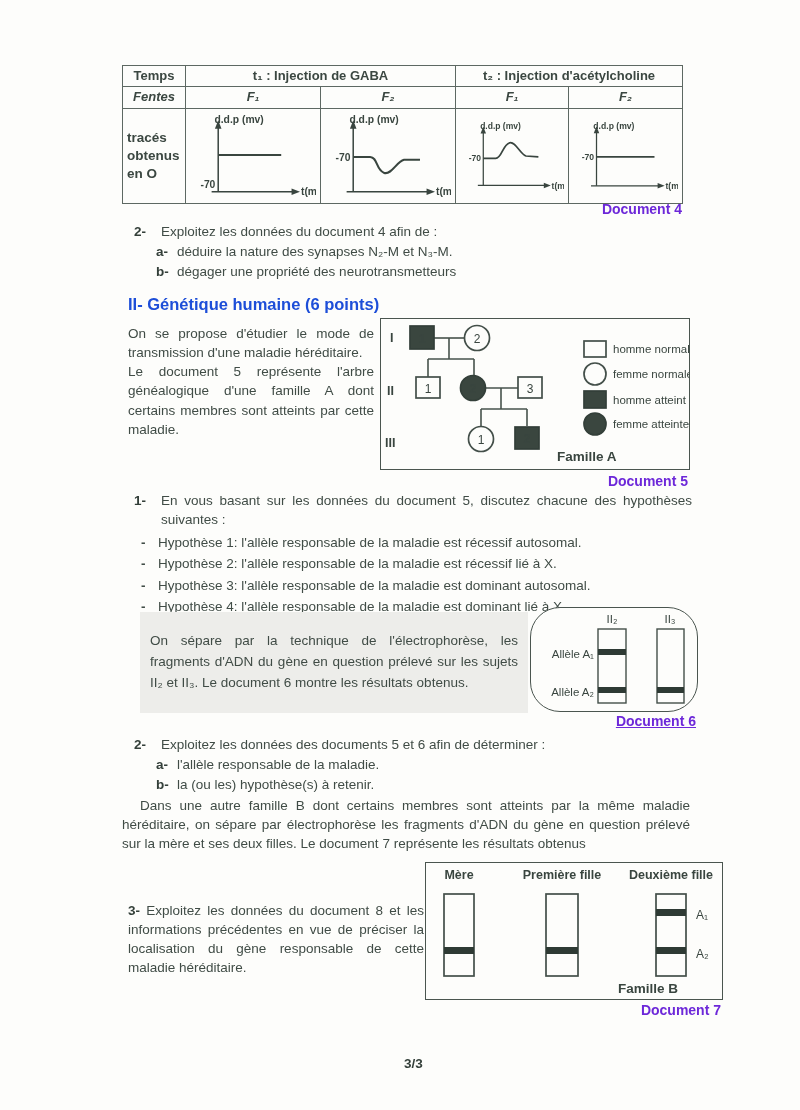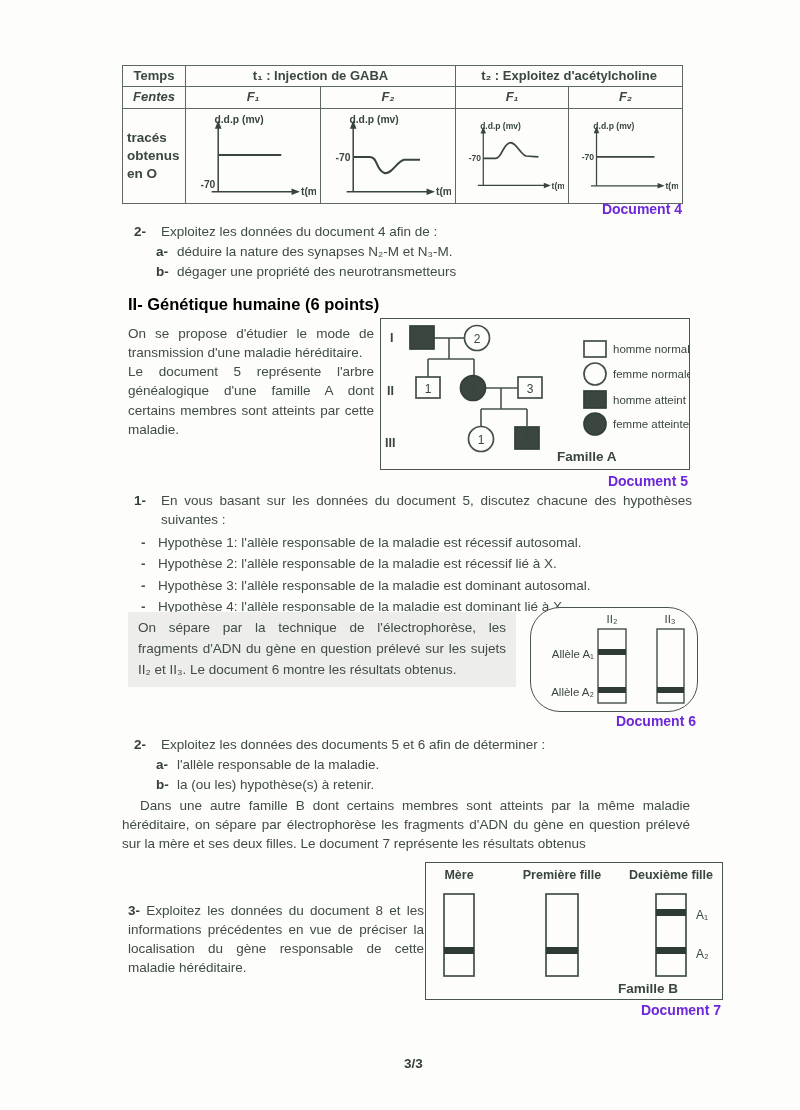--- a/index.html
+++ b/index.html
@@ -27,21 +27,21 @@
   .caption{font-weight:bold; color:#6d28d9; font-size:14px; text-align:right;}
 
   
   .qline{position:relative; padding-left:27px;}
   .qline .qnum{position:absolute; left:0; top:0; font-weight:bold; color:#333f39;}
   .subline{position:relative; padding-left:21px; margin-left:22px; margin-top:1px;}
   .subline .qnum{position:absolute; left:0; top:0; font-weight:bold; color:#333f39;}
   .hypline{position:relative; padding-left:24px; margin-top:2px;}
   .hypline .dash{position:absolute; left:7px; top:0; font-weight:bold;}
 
-  .heading{font-weight:bold; color:#000000; font-size:16.5px;}
+  .heading{font-weight:bold; color:#1d4ed8; font-size:16.5px;}
   .just{text-align:justify;}
 
   .docbox{border:1.6px solid #4a554f; background:#fdfdfb;}
   .dsvg text{font-family:"Liberation Sans","DejaVu Sans",sans-serif; fill:#39453f;}
   .shape{stroke:#434f49; stroke-width:1.7; fill:#fdfdfb;}
   .shape.filled{fill:#3a463f; stroke:#333f39;}
   .pline{stroke:#46524c; stroke-width:1.6;}
   .band{fill:#2e3a34;}
   .graybox{background:#ededea;}
 </style>
@@ -56,21 +56,21 @@
           <col style="width:63px">
           <col style="width:135px">
           <col style="width:135px">
           <col style="width:113px">
           <col style="width:114px">
         </colgroup>
       <tbody>
           <tr style="height:19px;">
         <td class="thead">Temps</td>
         <td class="thead" colspan="2">t₁ : Injection de GABA</td>
-        <td class="thead" colspan="2">t₂ : Exploitez d'acétylcholine</td>
+        <td class="thead" colspan="2">t₂ : Injection d'acétylcholine</td>
       </tr>
       <tr style="height:18px;font-style:italic;">
         <td class="thead">Fentes</td>
         <td class="thead">F₁</td>
         <td class="thead">F₂</td>
         <td class="thead">F₁</td>
         <td class="thead">F₂</td>
       </tr>
       <tr style="height:95px;">
         <td class="rowlab" style="font-size:13.5px; line-height:1.35;">tracés obtenus en O</td>
@@ -223,39 +223,39 @@
     <div class="hypline">
       <span class="dash">-</span>
       <span>Hypothèse 3: l'allèle responsable de la maladie est dominant autosomal.</span>
     </div>
     <div class="hypline">
       <span class="dash">-</span>
       <span>Hypothèse 4: l'allèle responsable de la maladie est dominant lié à X.</span>
     </div>
   </div>
 
-  <div class="abs graybox just" style="left:128px; top:612px; width:368px; padding:6px 10px; line-height:1.55;">On sépare par la technique de l'électrophorèse, les fragments d'ADN du gène en question prélevé sur les sujets II₂ et II₃. Le document 6 montre les résultats obtenus.</div>
+  <div class="abs graybox just" style="left:140px; top:612px; width:368px; padding:19px 10px; line-height:1.55;">On sépare par la technique de l'électrophorèse, les fragments d'ADN du gène en question prélevé sur les sujets II₂ et II₃. Le document 6 montre les résultats obtenus.</div>
 
   <div class="abs docbox" style="left:530px; top:607px; width:166px; height:103px;border-radius:30px;">
     <svg class="dsvg" width="166" height="103" viewBox="0 0 166 103">
       <text x="81" y="15" font-size="11.5" text-anchor="middle">II₂</text>
       <text x="139" y="15" font-size="11.5" text-anchor="middle">II₃</text>
 
       <rect class="shape" x="67" y="21" width="28" height="74" style="stroke-width:1.4"></rect>
       <rect class="band" x="67" y="41" width="28" height="6"></rect>
       <rect class="band" x="67" y="79" width="28" height="6"></rect>
 
       <rect class="shape" x="126" y="21" width="27" height="74" style="stroke-width:1.4"></rect>
       <rect class="band" x="126" y="79" width="27" height="6"></rect>
 
       <text x="63" y="50" font-size="11.5" text-anchor="end">Allèle A₁</text>
       <text x="63" y="88" font-size="11.5" text-anchor="end">Allèle A₂</text>
     </svg>
   </div>
-  <div class="abs caption" style="left:530px; top:712px; width:166px;">Document 6</div>
+  <div class="abs caption" style="left:530px; top:712px; width:166px;text-decoration:underline;">Document 6</div>
 
   <div class="abs" style="left:134px; top:735px; width:556px;">
     <div class="qline">
       <span class="qnum">2-</span>
       <span>Exploitez les données des documents 5 et 6 afin de déterminer :</span>
     </div>
     <div class="subline">
       <span class="qnum">a-</span>
       <span>l'allèle responsable de la maladie.</span>
     </div>

